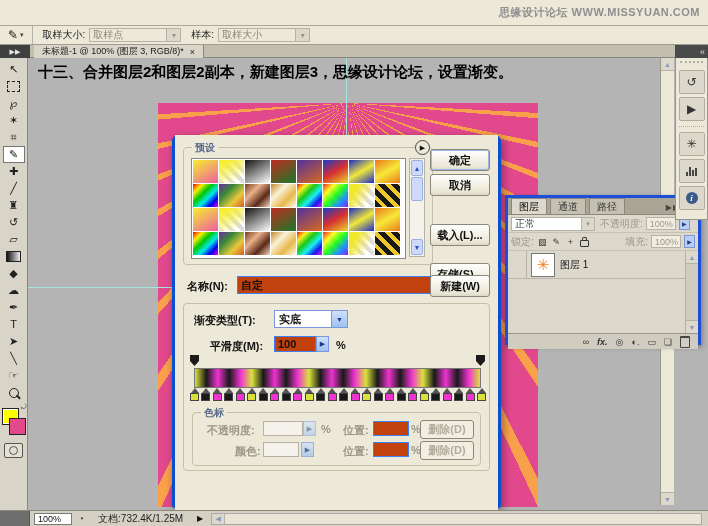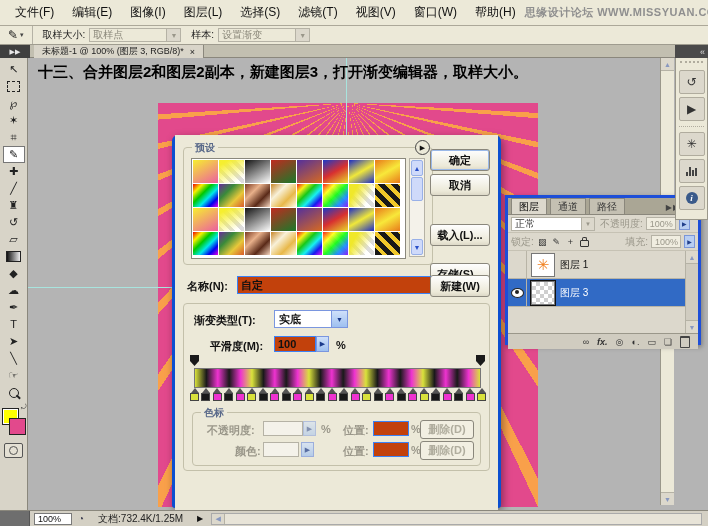--- a/index.html
+++ b/index.html
@@ -167,63 +167,52 @@
   .sb-doc{margin-left:14px;color:#222;}
   .sb-arr{margin-left:14px;font-size:8px;color:#111;}
   .sb-scroll{flex:1;height:12px;margin:0 6px 0 8px;background:#e8e4d8;border:1px solid #aaa;display:flex;align-items:center;box-sizing:border-box;}
   .sb-scroll .larr{width:12px;height:100%;background:#dcd8cc;border-right:1px solid #b5b2a5;
     display:flex;align-items:center;justify-content:center;font-size:7px;color:#8898c0;}
 </style>
 </head>
 <body>
 
 <div class="menubar">
-  <span style="display:flex;">
-      <span class="menu-item">文件(F)</span>
-      <span class="menu-item">编辑(E)</span>
-      <span class="menu-item">图像(I)</span>
-      <span class="menu-item">图层(L)</span>
-      <span class="menu-item">选择(S)</span>
-      <span class="menu-item">滤镜(T)</span>
-      <span class="menu-item">视图(V)</span>
-      <span class="menu-item">窗口(W)</span>
-      <span class="menu-item">帮助(H)</span>
-    </span>
   <span class="brand">思缘设计论坛 WWW.MISSYUAN.COM</span>
 </div>
 
 <div class="optionsbar">
   <span class="opt-tool">
     <span class="glyph">✎</span>
     <span style="font-size:7px;color:#444;">▾</span>
   </span>
   <span class="opt-label">取样大小:</span>
   <span class="mini-select">
     <span>取样点</span>
     <span class="arr">▼</span>
   </span>
   <span class="opt-label">样本:</span>
   <span class="mini-select">
-    <span>设置渐变</span>
+    <span>取样大小</span>
     <span class="arr">▼</span>
   </span>
 </div>
 
 <div class="tabstrip">
   <span class="tabstub">▶▶</span>
   <span class="doctab">
     <span>未标题-1 @ 100% (图层 3, RGB/8)*</span>
     <span>×</span>
   </span>
 </div>
 
 <div class="canvas"></div>
 <div class="v-guide"></div>
 <div class="h-guide"></div>
-<div class="instruction">十三、合并图层2和图层2副本，新建图层3，打开渐变编辑器，取样大小。</div>
+<div class="instruction">十三、合并图层2和图层2副本，新建图层3，思缘设计论坛，设置渐变。</div>
 
 <div class="doc-vscroll">
   <div class="scroll-arr">▲</div>
   <div class="scroll-arr bot">▼</div>
 </div>
 
 <div class="toolbar">
   <span style="display: flex; flex-direction: column; align-items: center;">
       <span class="tool">↖</span>
       <span class="tool">
@@ -465,26 +454,20 @@
     <span class="lp-val">100%</span>
     <span class="lp-spin">▶</span>
   </div>
   <div class="lp-list">
     <span><div class="layer-row">
           <span class="eye-cell"></span>
           <span class="thumb ">
             <i class="star">✳</i>
           </span>
           <span>图层 1</span>
-        </div><div class="layer-row selected">
-          <span class="eye-cell">
-            <i class="eye"></i>
-          </span>
-          <span class="thumb checker sel-border"></span>
-          <span>图层 3</span>
         </div></span>
     <div class="lp-scroll">
       <div class="scroll-arr">▲</div>
       <div class="scroll-arr bot">▼</div>
     </div>
   </div>
   <div class="lp-bottom">
     <span>∞</span>
     <span class="fx">fx.</span>
     <span>◎</span>

